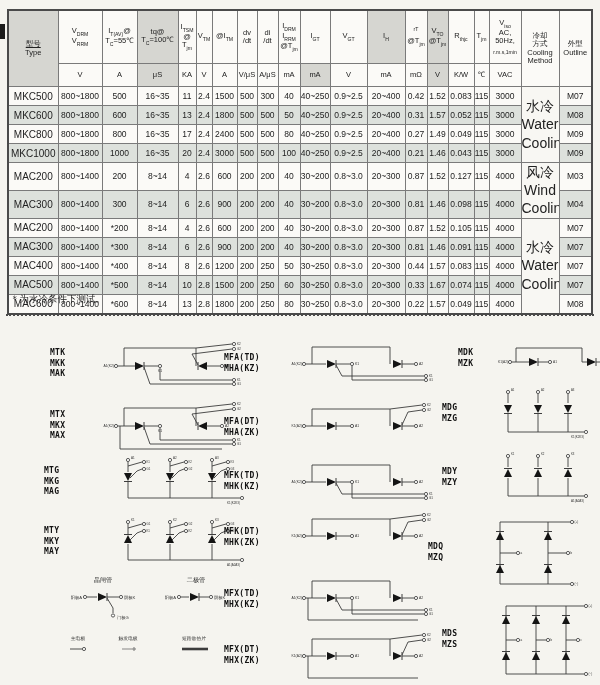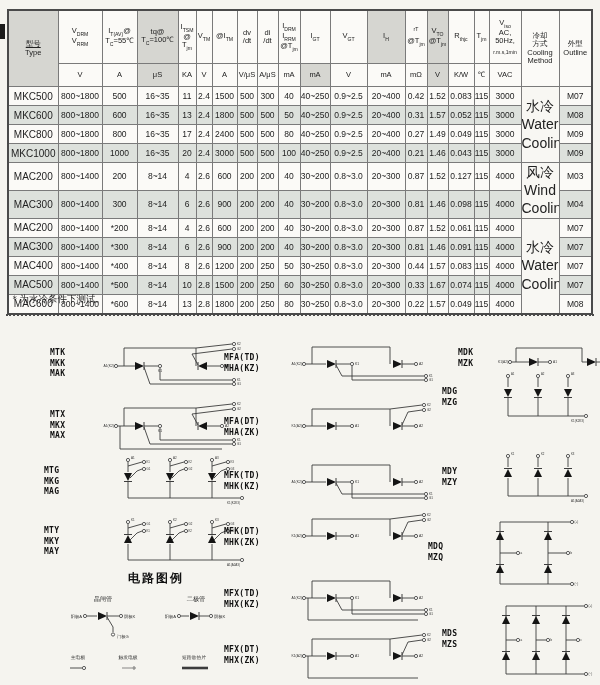--- a/index.html
+++ b/index.html
@@ -243,21 +243,21 @@
             <td>2.6</td>
             <td>600</td>
             <td>200</td>
             <td>200</td>
             <td>40</td>
             <td>30~200</td>
             <td>0.8~3.0</td>
             <td>20~300</td>
             <td>0.87</td>
             <td>1.52</td>
-            <td>0.061</td>
+            <td>0.105</td>
             <td>115</td>
             <td>4000</td>
             <td rowspan="5" class="cooling">水冷<br>Water<br>Cooling</td>
             <td>M07</td>
           </tr>
           <tr class="alt">
             <td class="type-cell">MAC300</td>
             <td>800~1400</td>
             <td>*300</td>
             <td>8~14</td>
@@ -705,21 +705,21 @@
           <line x1="20" y1="8" x2="86" y2="8" stroke="#3c3c3c" stroke-width="0.9"></line>
           <line x1="86" y1="8" x2="86" y2="22" stroke="#3c3c3c" stroke-width="0.9"></line>
           <line x1="86" y1="22" x2="91" y2="22" stroke="#3c3c3c" stroke-width="0.9"></line>
           <polygon points="91,18 91,26 100,22" fill="#141414"></polygon>
           <line x1="100" y1="18" x2="100" y2="26" stroke="#3c3c3c" stroke-width="1"></line>
           <line x1="100" y1="22" x2="106" y2="22" stroke="#3c3c3c" stroke-width="0.9"></line>
           <circle cx="108" cy="22" r="1.6" fill="#fdfdfb" stroke="#333" stroke-width="0.8"></circle>
           <text x="110.5" y="23.3" font-size="3.2" text-anchor="start" fill="#333">K2</text>
         </svg>
       </div>
-      <div class="diag" style="left: 442px; top: 368px;">
+      <div class="diag" style="left: 442px; top: 384px;">
         <div class="dlabel" style="width: 38px;">MDG
 MZG</div>
         <svg width="118" height="60" viewBox="0 0 118 60">
           <circle cx="28" cy="8" r="1.6" fill="#fdfdfb" stroke="#333" stroke-width="0.8"></circle>
           <text x="31" y="6.5" font-size="2.8" text-anchor="start" fill="#333">A1</text>
           <line x1="28" y1="10" x2="28" y2="19" stroke="#3c3c3c" stroke-width="0.9"></line>
           <polygon points="24,21 32,21 28,29" fill="#141414"></polygon>
           <line x1="24" y1="29.5" x2="32" y2="29.5" stroke="#3c3c3c" stroke-width="1"></line>
           <line x1="28" y1="30" x2="28" y2="48" stroke="#3c3c3c" stroke-width="0.9"></line>
           <circle cx="58" cy="8" r="1.6" fill="#fdfdfb" stroke="#333" stroke-width="0.8"></circle>
@@ -830,21 +830,20 @@
           <circle cx="106" cy="10" r="1.6" fill="#fdfdfb" stroke="#333" stroke-width="0.8"></circle>
           <text x="108.5" y="11.2" font-size="3" text-anchor="start" fill="#333">(+)</text>
           <line x1="86" y1="78" x2="104" y2="78" stroke="#3c3c3c" stroke-width="0.9"></line>
           <circle cx="106" cy="78" r="1.6" fill="#fdfdfb" stroke="#333" stroke-width="0.8"></circle>
           <text x="108.5" y="79.2" font-size="3" text-anchor="start" fill="#333">(−)</text>
         </svg>
       </div>
     </div>
 
   <div class="legend">
-    <div class="ltitle">电路图例</div>
     <svg id="legend-svg" width="200" height="96" viewBox="0 0 200 96">
         <text x="47" y="12" font-size="6.2" text-anchor="middle" fill="#333">晶闸管</text>
         <text x="26" y="28.6" font-size="4.2" text-anchor="end" fill="#333">阳极A</text>
         <circle cx="29" cy="27" r="1.6" fill="#fdfdfb" stroke="#333" stroke-width="0.8"></circle>
         <line x1="31" y1="27" x2="41" y2="27" stroke="#3c3c3c" stroke-width="0.9"></line>
         <polygon points="42,23 42,31 51,27" fill="#141414"></polygon>
         <line x1="51" y1="23" x2="51" y2="31" stroke="#3c3c3c" stroke-width="1"></line>
         <line x1="51" y1="27" x2="63" y2="27" stroke="#3c3c3c" stroke-width="0.9"></line>
         <circle cx="65" cy="27" r="1.6" fill="#fdfdfb" stroke="#333" stroke-width="0.8"></circle>
         <text x="68" y="28.6" font-size="4.2" text-anchor="start" fill="#333">阴极K</text>

